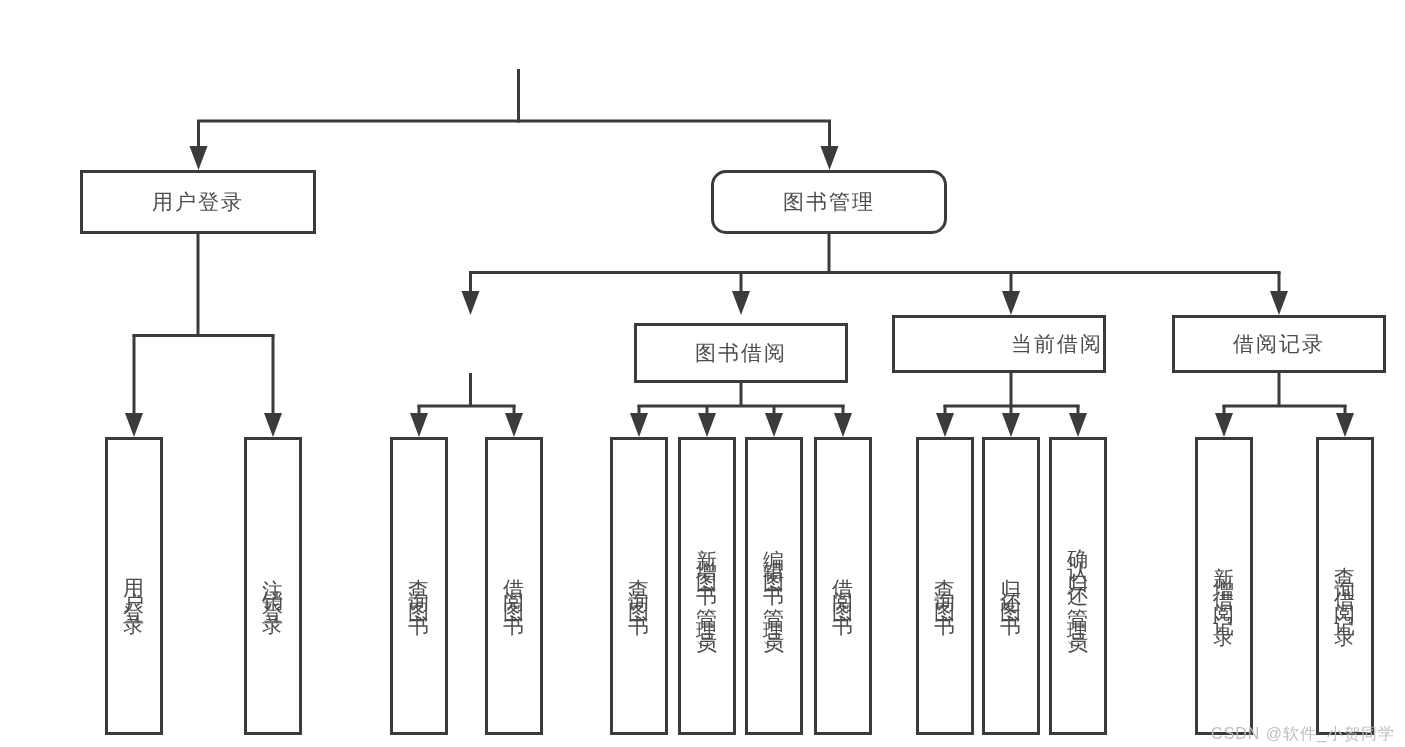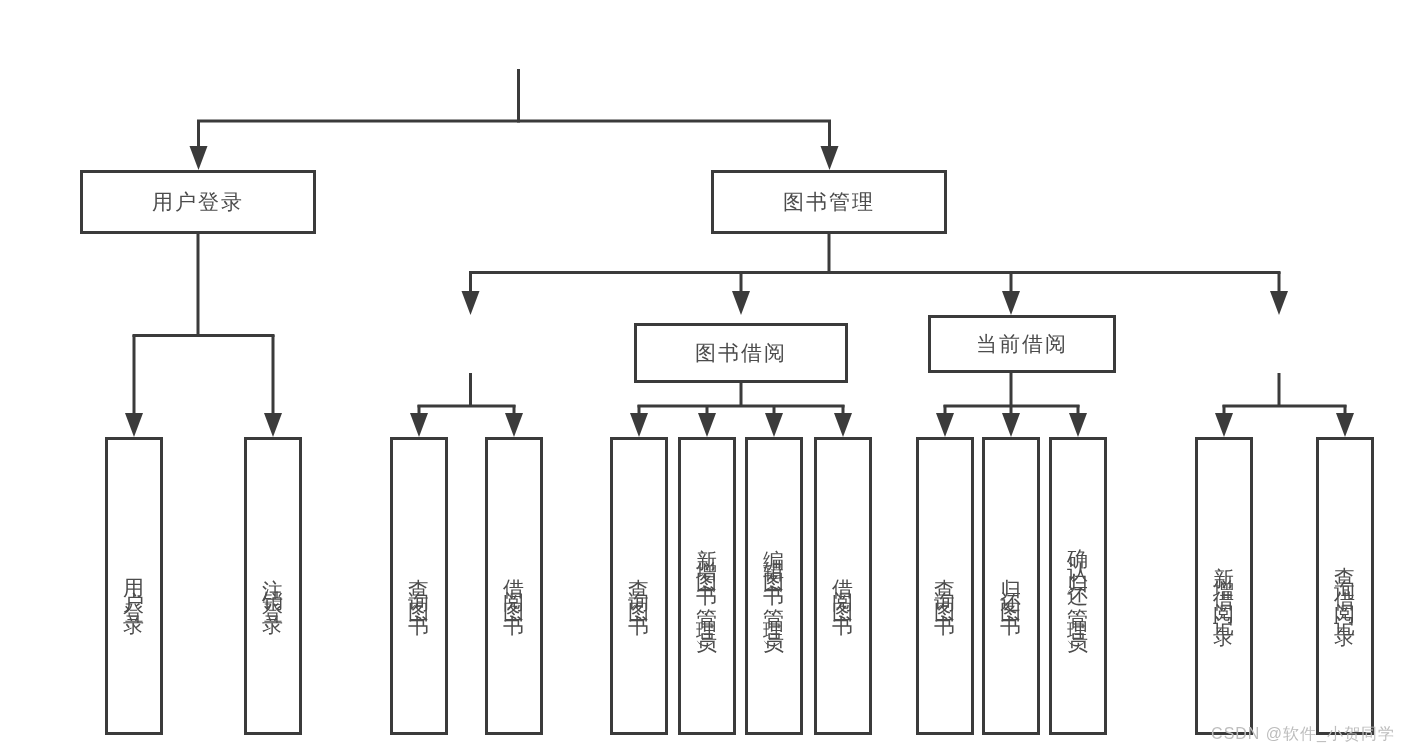--- a/index.html
+++ b/index.html
@@ -104,29 +104,32 @@
       <path d="M1215 413 h18 L1224 437 z"></path>
       <line x1="1345" y1="405" x2="1345" y2="414"></line>
       <path d="M1336 413 h18 L1345 437 z"></path>
     </g>
   </svg>
 
 
   <div class="box" style="left:80px;top:170px;width:236px;height:64px;">
     <span class="hlabel">用户登录</span>
   </div>
-  <div class="box" style="left:711px;top:170px;width:236px;height:64px;">
+  <div class="box" style="left:711px;top:170px;width:236px;height:64px;border-radius:15px;">
     <span class="hlabel">图书管理</span>
   </div>
 
   <div class="box" style="left:634px;top:323px;width:214px;height:60px;text-align:center;">
     <span class="hlabel">图书借阅</span>
   </div>
-  <div class="box" style="left:928px;top:315px;width:188px;height:58px;">
+  <div class="box" style="left:892px;top:315px;width:214px;height:58px;justify-content:flex-end;">
     <span class="hlabel">当前借阅</span>
+  </div>
+  <div class="box" style="left:1172px;top:315px;width:214px;height:58px;">
+    <span class="hlabel">借阅记录</span>
   </div>
 
   <div class="box leaf" style="left:105px;">
     <span class="vtext">用户登录</span>
   </div>
   <div class="box leaf" style="left:244px;">
     <span class="vtext">注销登录</span>
   </div>
 
   <div class="box leaf" style="left:390px;">

